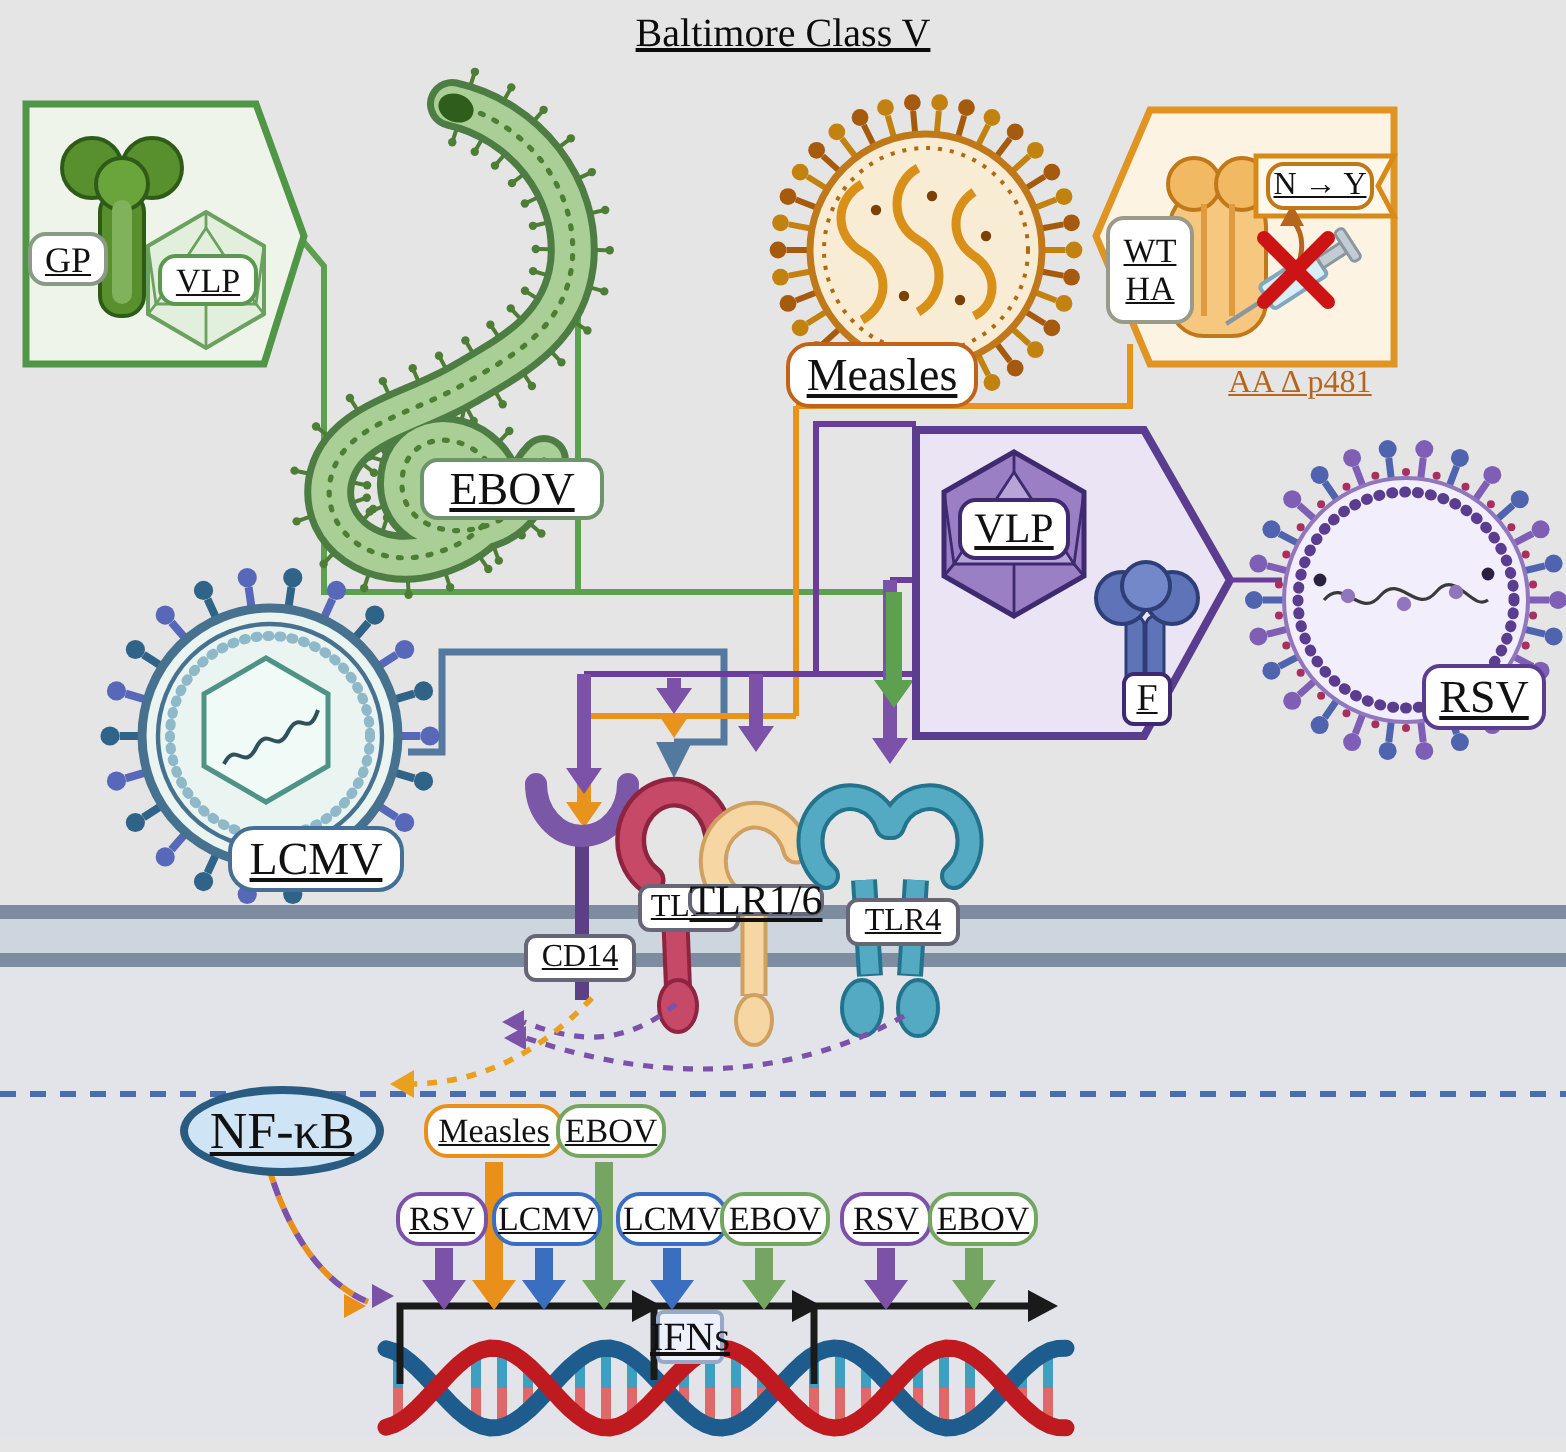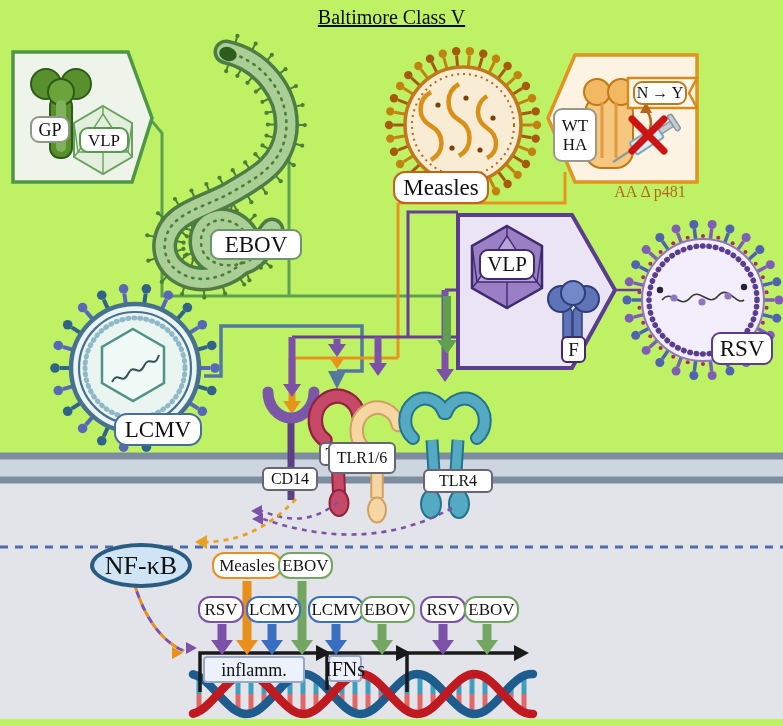--- a/index.html
+++ b/index.html
@@ -1,20 +1,20 @@
 <!DOCTYPE html>
 <html><head>
 <meta charset="utf-8">
 <style>
   html,body{margin:0;padding:0;background:#fff;}
-  #canvas{position:relative;width:783px;height:726px;background:#bef264;overflow:hidden;
+  #canvas{position:relative;width:783px;height:726px;background:#e5e5e5;overflow:hidden;
           font-family:"Liberation Serif",serif;color:#111;}
   #scene{position:absolute;left:0;top:0;}
   .lbl{position:absolute;box-sizing:border-box;display:flex;align-items:center;justify-content:center;
-       background:#fff;border:2.5px solid #777;border-radius:9px;line-height:1;white-space:nowrap;}
+       background:#fff;border:2.5px solid #777;border-radius:9px;line-height:1;white-space:nowrap;text-decoration:underline;}
   .noborder{background:transparent;border:none;margin-top:20px;}
   .title{position:absolute;left:0;top:6px;width:100%;text-align:center;font-size:20px;
          text-decoration:underline;color:#0c0c0c;}
   .genebox{background:#edf1fb;border:2px solid #9aa8c8;border-radius:4px;}
   .twoline{flex-direction:column;gap:2px;}
 </style>
 </head>
 <body>
 
 <div id="canvas">
@@ -607,50 +607,49 @@
     <path fill="#74a661" d="M297.5,581 h9 v59 h6.5 l-11,15 -11,-15 h6.5 z"></path>
     <path fill="#3a6ec0" d="M331.5,624 h9 v16 h6.5 l-11,15 -11,-15 h6.5 z"></path>
     <path fill="#74a661" d="M377.5,624 h9 v16 h6.5 l-11,15 -11,-15 h6.5 z"></path>
     <path fill="#7b52a8" d="M438.5,624 h9 v16 h6.5 l-11,15 -11,-15 h6.5 z"></path>
     <path fill="#74a661" d="M482.5,624 h9 v16 h6.5 l-11,15 -11,-15 h6.5 z"></path>
   </g>
 </svg>
 
 <div class="title">Baltimore Class V</div>
 
-<div class="lbl" style="left:30px;top:116px;width:40px;height:27px;font-size:18px;border-color:#8a9a86;">GP</div>
+<div class="lbl" style="left:14px;top:116px;width:40px;height:27px;font-size:18px;border-color:#8a9a86;">GP</div>
 <div class="lbl" style="left:79px;top:127px;width:50px;height:26px;font-size:17px;border-color:#5a9850;">VLP</div>
 <div class="lbl" style="left:210px;top:229px;width:92px;height:31px;font-size:23px;border-color:#6f936a;">EBOV</div>
 <div class="lbl" style="left:393px;top:171px;width:96px;height:33px;font-size:23px;border-color:#c1641a;border-radius:12px;">Measles</div>
 
 <div class="lbl twoline" style="left:553px;top:108px;width:44px;height:54px;font-size:17px;border-color:#9a9a8a;">
   <span>WT</span>
   <span>HA</span>
 </div>
 <div class="lbl" style="left:633px;top:81px;width:54px;height:24px;font-size:16px;border-color:#c07818;">N → Y</div>
 <div class="lbl noborder" style="left:598px;top:162px;width:104px;height:20px;font-size:16px;color:#b5651d;">AA Δ p481</div>
 
 <div class="lbl" style="left:479px;top:249px;width:56px;height:31px;font-size:21px;border-color:#3f2a70;">VLP</div>
 <div class="lbl" style="left:561px;top:336px;width:25px;height:27px;font-size:19px;border-color:#3f2a70;border-radius:6px;">F</div>
 <div class="lbl" style="left:711px;top:332px;width:62px;height:33px;font-size:23px;border-color:#5b3d8f;">RSV</div>
 <div class="lbl" style="left:114px;top:413px;width:88px;height:33px;font-size:23px;border-color:#456f96;border-radius:13px;">LCMV</div>
 
 <div class="lbl" style="left:262px;top:467px;width:56px;height:24px;font-size:16px;border-color:#667;border-radius:6px;border-width:2px;">CD14</div>
 <div class="lbl" style="left:319px;top:442px;width:51px;height:24px;font-size:16px;border-color:#667;border-radius:6px;border-width:2px;">TLR2</div>
-<div class="lbl" style="left:328px;top:442px;width:68px;height:32px;font-size:16px;border-color:#667;border-radius:6px;border-width:2px;">TLR1/6</div>
-<div class="lbl" style="left:423px;top:469px;width:70px;height:24px;font-size:16px;border-color:#667;border-radius:6px;border-width:2px;">TLR4</div>
+<div class="lbl" style="left:344px;top:442px;width:68px;height:16px;font-size:21px;border-color:#667;border-radius:6px;border-width:2px;">TLR1/6</div>
+<div class="lbl" style="left:423px;top:449px;width:57px;height:24px;font-size:16px;border-color:#667;border-radius:6px;border-width:2px;">TLR4</div>
 
 <div class="lbl" style="left:90px;top:543px;width:102px;height:45px;font-size:26px;border-color:#2a5b80;border-width:4px;
      border-radius:50%;background:#cfe4f4;text-align:right;">NF-κB</div>
 
 <div class="lbl" style="left:212px;top:552px;width:70px;height:27px;font-size:17px;border-color:#e8901a;border-radius:12px;">Measles</div>
 <div class="lbl" style="left:278px;top:552px;width:55px;height:27px;font-size:17px;border-color:#74a661;border-radius:12px;">EBOV</div>
 <div class="lbl" style="left:198px;top:596px;width:46px;height:27px;font-size:17px;border-color:#7b52a8;border-radius:12px;">RSV</div>
 <div class="lbl" style="left:246px;top:596px;width:55px;height:27px;font-size:17px;border-color:#3a6ec0;border-radius:12px;">LCMV</div>
 <div class="lbl" style="left:308px;top:596px;width:56px;height:27px;font-size:17px;border-color:#3a6ec0;border-radius:12px;">LCMV</div>
 <div class="lbl" style="left:360px;top:596px;width:55px;height:27px;font-size:17px;border-color:#74a661;border-radius:12px;">EBOV</div>
 <div class="lbl" style="left:420px;top:596px;width:46px;height:27px;font-size:17px;border-color:#7b52a8;border-radius:12px;">RSV</div>
 <div class="lbl" style="left:464px;top:596px;width:55px;height:27px;font-size:17px;border-color:#74a661;border-radius:12px;">EBOV</div>
 
-<div class="lbl genebox" style="left:203px;top:656px;width:102px;height:27px;font-size:18px;">inflamm.</div>
 <div class="lbl genebox" style="left:328px;top:655px;width:34px;height:27px;font-size:20px;">IFNs</div>
 
 </div>
 
 </body></html>

